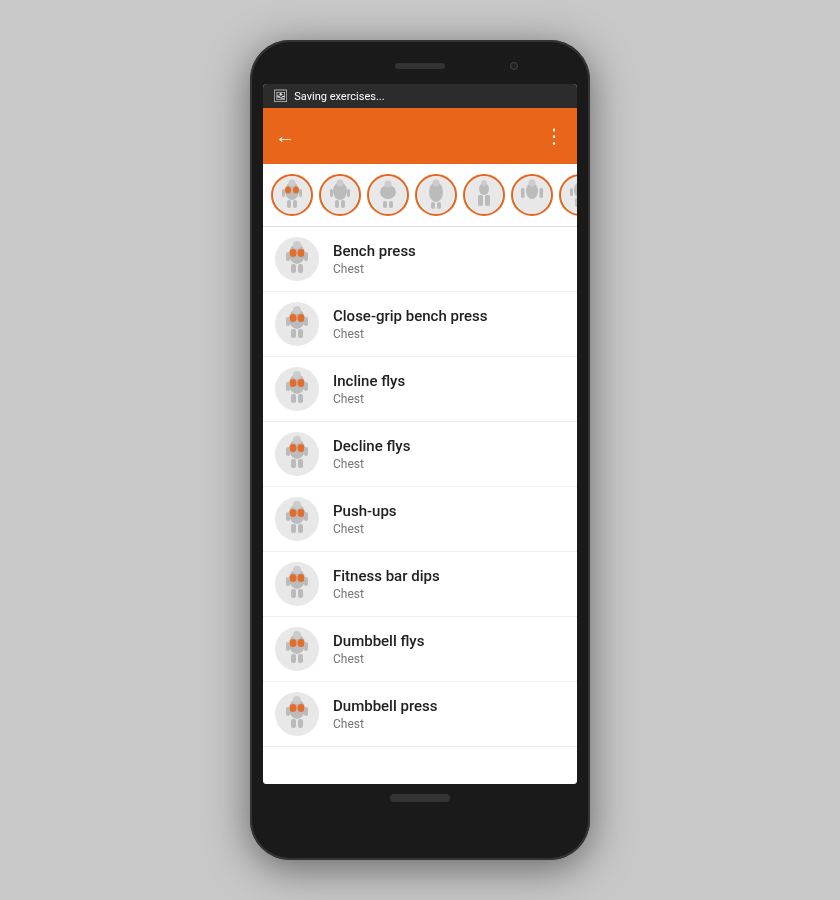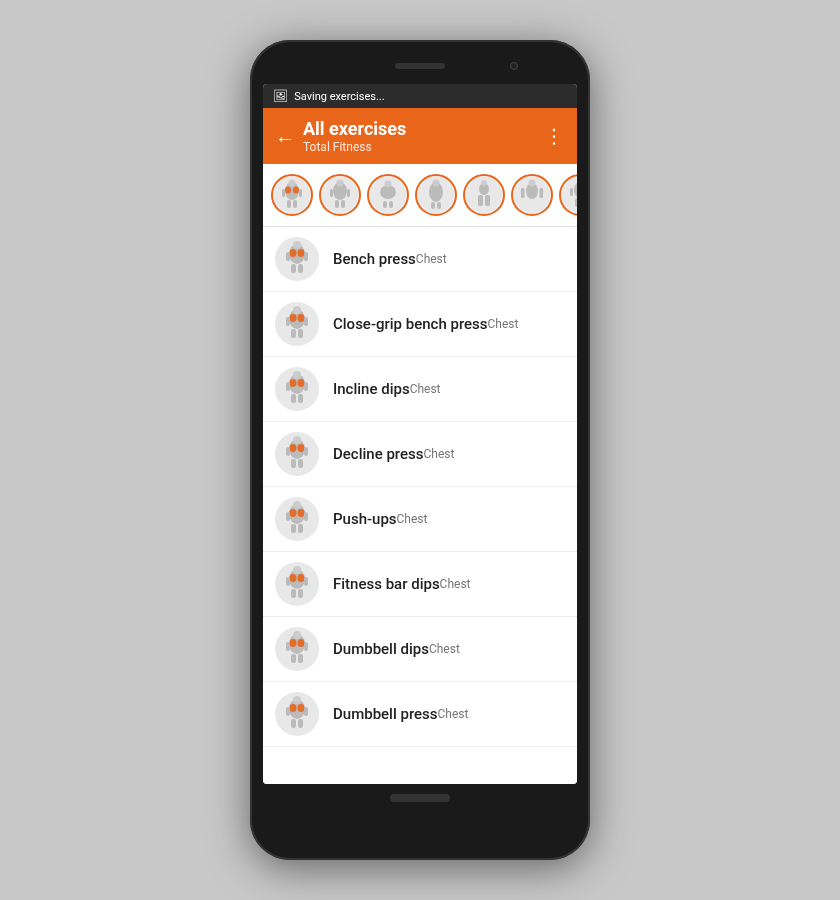--- a/index.html
+++ b/index.html
@@ -178,20 +178,21 @@
       margin-right: 14px;
       flex-shrink: 0;
       display: flex;
       align-items: center;
       justify-content: center;
       overflow: hidden;
     }
 
     .exercise-info {
       display: flex;
+      flex-direction: column;
     }
 
     .exercise-name {
       font-size: 15px;
       color: #212121;
       font-weight: 500;
     }
 
     .exercise-category {
       font-size: 12px;
@@ -226,24 +227,20 @@
   <div class="phone-screen">
 
     <div class="status-bar">
       <span class="screenshot-icon">🖼</span>
       <span>Saving exercises...</span>
     </div>
 
     <div class="app-bar">
       <div class="app-bar-left">
         <span class="back-arrow">←</span>
-        <div class="app-bar-title-block">
-          <span class="app-bar-title">All exercises</span>
-          <span class="app-bar-subtitle">Total Fitness</span>
-        </div>
       </div>
       <span class="more-icon">⋮</span>
     </div>
 
     <div class="muscle-filter-bar">
 
       <div class="muscle-icon active">
         <svg viewBox="0 0 38 38" xmlns="http://www.w3.org/2000/svg">
           <circle cx="19" cy="19" r="18" fill="#e8e8e8"></circle>
 
@@ -378,41 +375,41 @@
             <ellipse cx="18" cy="16" rx="3.5" ry="4" fill="#E8651A" opacity="0.9"></ellipse>
             <ellipse cx="26" cy="16" rx="3.5" ry="4" fill="#E8651A" opacity="0.9"></ellipse>
             <circle cx="22" cy="8" r="4" fill="#ccc"></circle>
             <rect x="11" y="15" width="4" height="9" rx="2" fill="#bbb"></rect>
             <rect x="29" y="15" width="4" height="9" rx="2" fill="#bbb"></rect>
             <rect x="16" y="27" width="5" height="9" rx="2" fill="#bbb"></rect>
             <rect x="23" y="27" width="5" height="9" rx="2" fill="#bbb"></rect>
           </svg>
         </div>
         <div class="exercise-info">
-          <span class="exercise-name">Incline dips</span>
-          <span class="exercise-category">Chest</span>
-        </div>
-      </div>
-
-      <div class="exercise-item">
-        <div class="exercise-thumb">
-          <svg viewBox="0 0 44 44" xmlns="http://www.w3.org/2000/svg" width="44" height="44">
-            <circle cx="22" cy="22" r="21" fill="#e8e8e8"></circle>
-            <ellipse cx="22" cy="17" rx="8" ry="10" fill="#bbb"></ellipse>
-            <ellipse cx="18" cy="16" rx="3.5" ry="4" fill="#E8651A" opacity="0.9"></ellipse>
-            <ellipse cx="26" cy="16" rx="3.5" ry="4" fill="#E8651A" opacity="0.9"></ellipse>
-            <circle cx="22" cy="8" r="4" fill="#ccc"></circle>
-            <rect x="11" y="15" width="4" height="9" rx="2" fill="#bbb"></rect>
-            <rect x="29" y="15" width="4" height="9" rx="2" fill="#bbb"></rect>
-            <rect x="16" y="27" width="5" height="9" rx="2" fill="#bbb"></rect>
-            <rect x="23" y="27" width="5" height="9" rx="2" fill="#bbb"></rect>
-          </svg>
-        </div>
-        <div class="exercise-info">
-          <span class="exercise-name">Decline press</span>
+          <span class="exercise-name">Incline flys</span>
+          <span class="exercise-category">Chest</span>
+        </div>
+      </div>
+
+      <div class="exercise-item">
+        <div class="exercise-thumb">
+          <svg viewBox="0 0 44 44" xmlns="http://www.w3.org/2000/svg" width="44" height="44">
+            <circle cx="22" cy="22" r="21" fill="#e8e8e8"></circle>
+            <ellipse cx="22" cy="17" rx="8" ry="10" fill="#bbb"></ellipse>
+            <ellipse cx="18" cy="16" rx="3.5" ry="4" fill="#E8651A" opacity="0.9"></ellipse>
+            <ellipse cx="26" cy="16" rx="3.5" ry="4" fill="#E8651A" opacity="0.9"></ellipse>
+            <circle cx="22" cy="8" r="4" fill="#ccc"></circle>
+            <rect x="11" y="15" width="4" height="9" rx="2" fill="#bbb"></rect>
+            <rect x="29" y="15" width="4" height="9" rx="2" fill="#bbb"></rect>
+            <rect x="16" y="27" width="5" height="9" rx="2" fill="#bbb"></rect>
+            <rect x="23" y="27" width="5" height="9" rx="2" fill="#bbb"></rect>
+          </svg>
+        </div>
+        <div class="exercise-info">
+          <span class="exercise-name">Decline flys</span>
           <span class="exercise-category">Chest</span>
         </div>
       </div>
 
       <div class="exercise-item">
         <div class="exercise-thumb">
           <svg viewBox="0 0 44 44" xmlns="http://www.w3.org/2000/svg" width="44" height="44">
             <circle cx="22" cy="22" r="21" fill="#e8e8e8"></circle>
             <ellipse cx="22" cy="17" rx="8" ry="10" fill="#bbb"></ellipse>
             <ellipse cx="18" cy="16" rx="3.5" ry="4" fill="#E8651A" opacity="0.9"></ellipse>
@@ -458,21 +455,21 @@
             <ellipse cx="18" cy="16" rx="3.5" ry="4" fill="#E8651A" opacity="0.9"></ellipse>
             <ellipse cx="26" cy="16" rx="3.5" ry="4" fill="#E8651A" opacity="0.9"></ellipse>
             <circle cx="22" cy="8" r="4" fill="#ccc"></circle>
             <rect x="11" y="15" width="4" height="9" rx="2" fill="#bbb"></rect>
             <rect x="29" y="15" width="4" height="9" rx="2" fill="#bbb"></rect>
             <rect x="16" y="27" width="5" height="9" rx="2" fill="#bbb"></rect>
             <rect x="23" y="27" width="5" height="9" rx="2" fill="#bbb"></rect>
           </svg>
         </div>
         <div class="exercise-info">
-          <span class="exercise-name">Dumbbell dips</span>
+          <span class="exercise-name">Dumbbell flys</span>
           <span class="exercise-category">Chest</span>
         </div>
       </div>
 
       <div class="exercise-item">
         <div class="exercise-thumb">
           <svg viewBox="0 0 44 44" xmlns="http://www.w3.org/2000/svg" width="44" height="44">
             <circle cx="22" cy="22" r="21" fill="#e8e8e8"></circle>
             <ellipse cx="22" cy="17" rx="8" ry="10" fill="#bbb"></ellipse>
             <ellipse cx="18" cy="16" rx="3.5" ry="4" fill="#E8651A" opacity="0.9"></ellipse>

